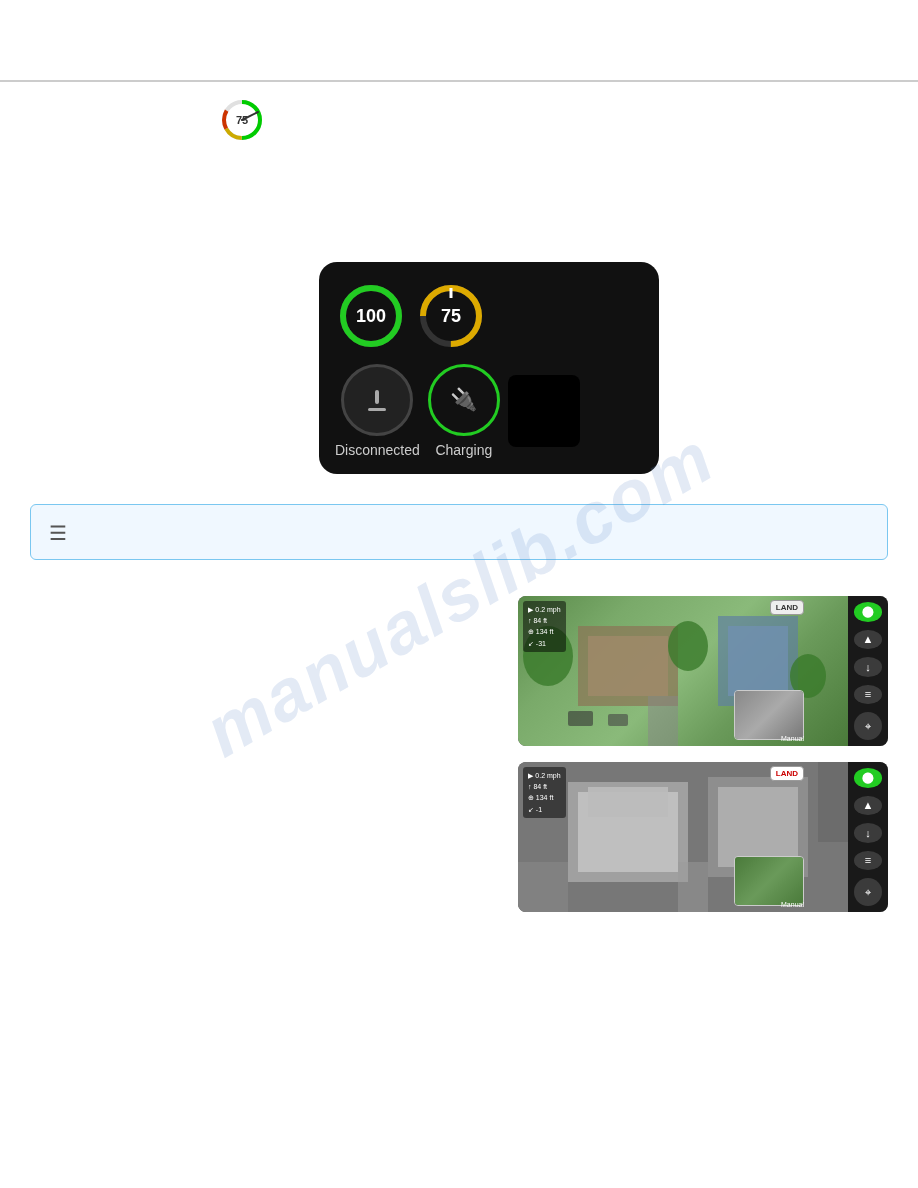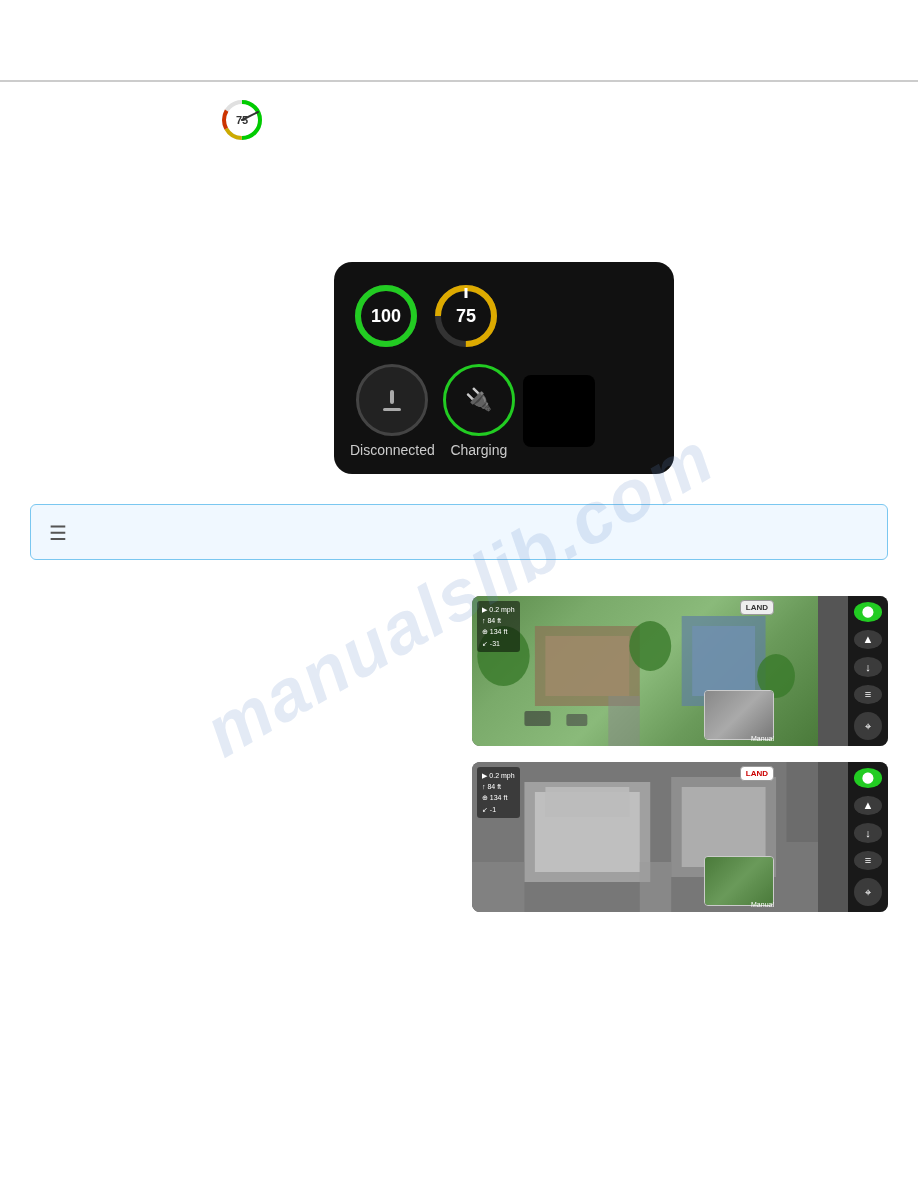--- a/index.html
+++ b/index.html
@@ -52,21 +52,21 @@
       margin: 120px auto 0 auto;
       width: 340px;
       background: #111;
       border-radius: 18px;
       padding: 18px 16px 16px 16px;
       display: grid;
       grid-template-columns: 1fr 1fr 1fr 1fr;
       grid-template-rows: auto auto;
       gap: 8px 8px;
       position: relative;
-      left: 45px;
+      left: 30px;
     }
 
     .gauge-item {
       display: flex;
       flex-direction: column;
       align-items: center;
       justify-content: center;
     }
 
     .gauge-circle {
@@ -178,29 +178,28 @@
     .drone-screenshots {
       display: flex;
       flex-direction: column;
       align-items: flex-end;
       padding-right: 30px;
       gap: 16px;
       margin-top: 36px;
     }
 
     .drone-screenshot {
-      width: 416px;
+      width: 370px;
       height: 150px;
       background: #555;
       border-radius: 8px;
       overflow: hidden;
       position: relative;
       display: flex;
       align-items: stretch;
-      gap: 30px;
     }
 
     
     .drone-main-view {
       flex: 1;
       position: relative;
       overflow: hidden;
     }
 
     .drone-sidebar {

